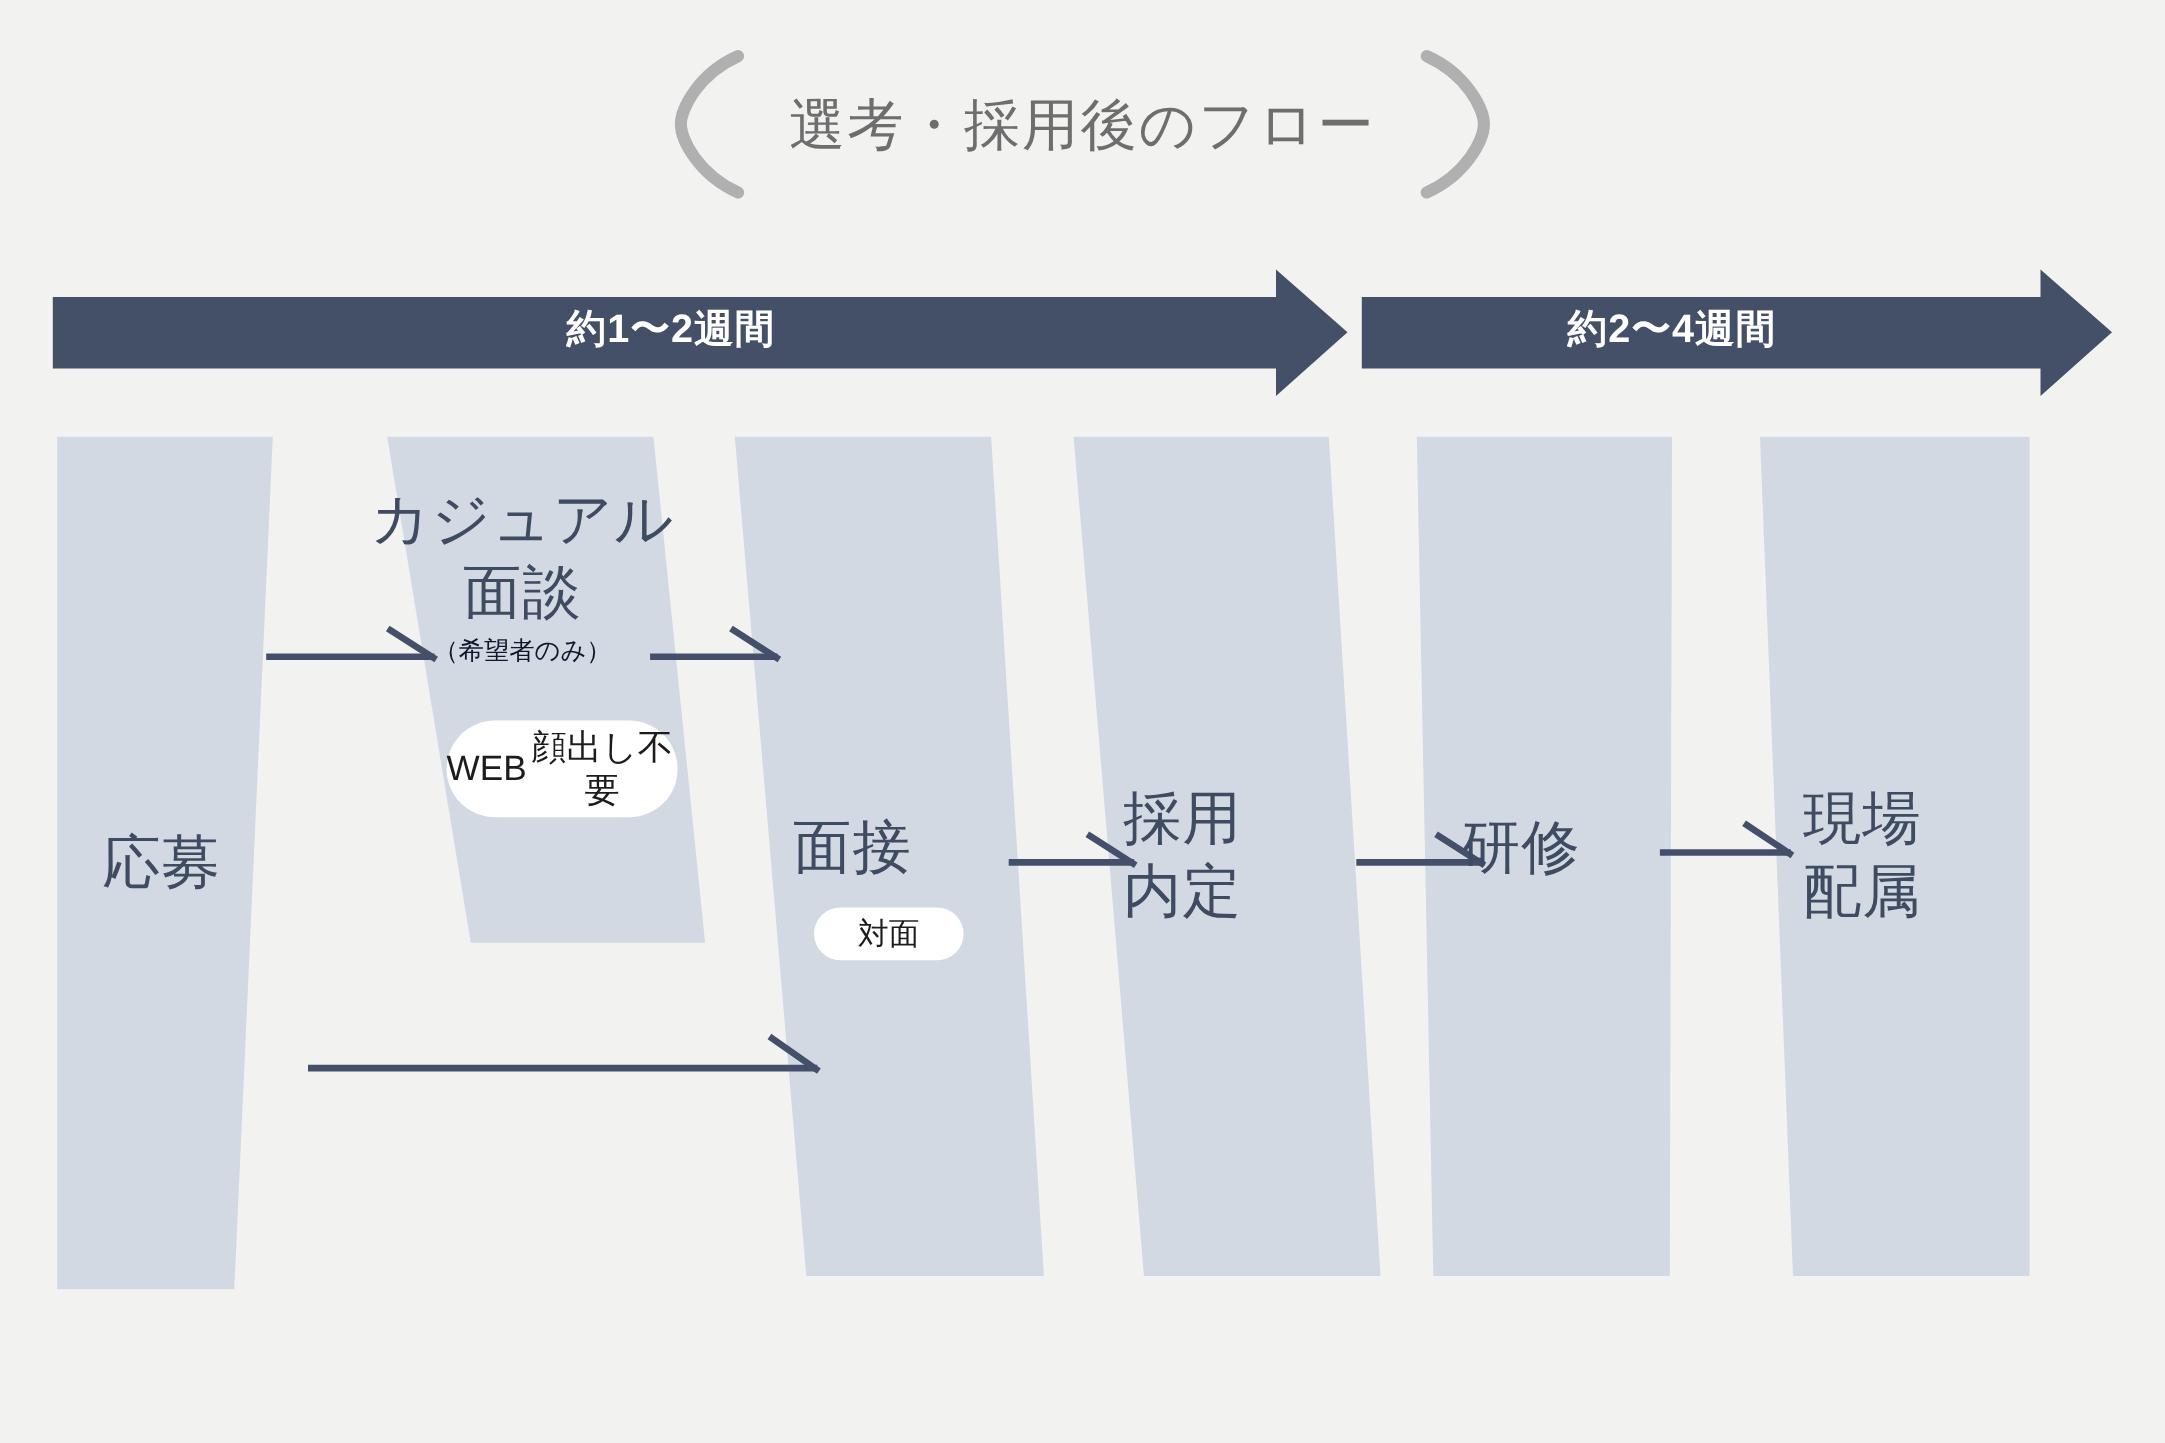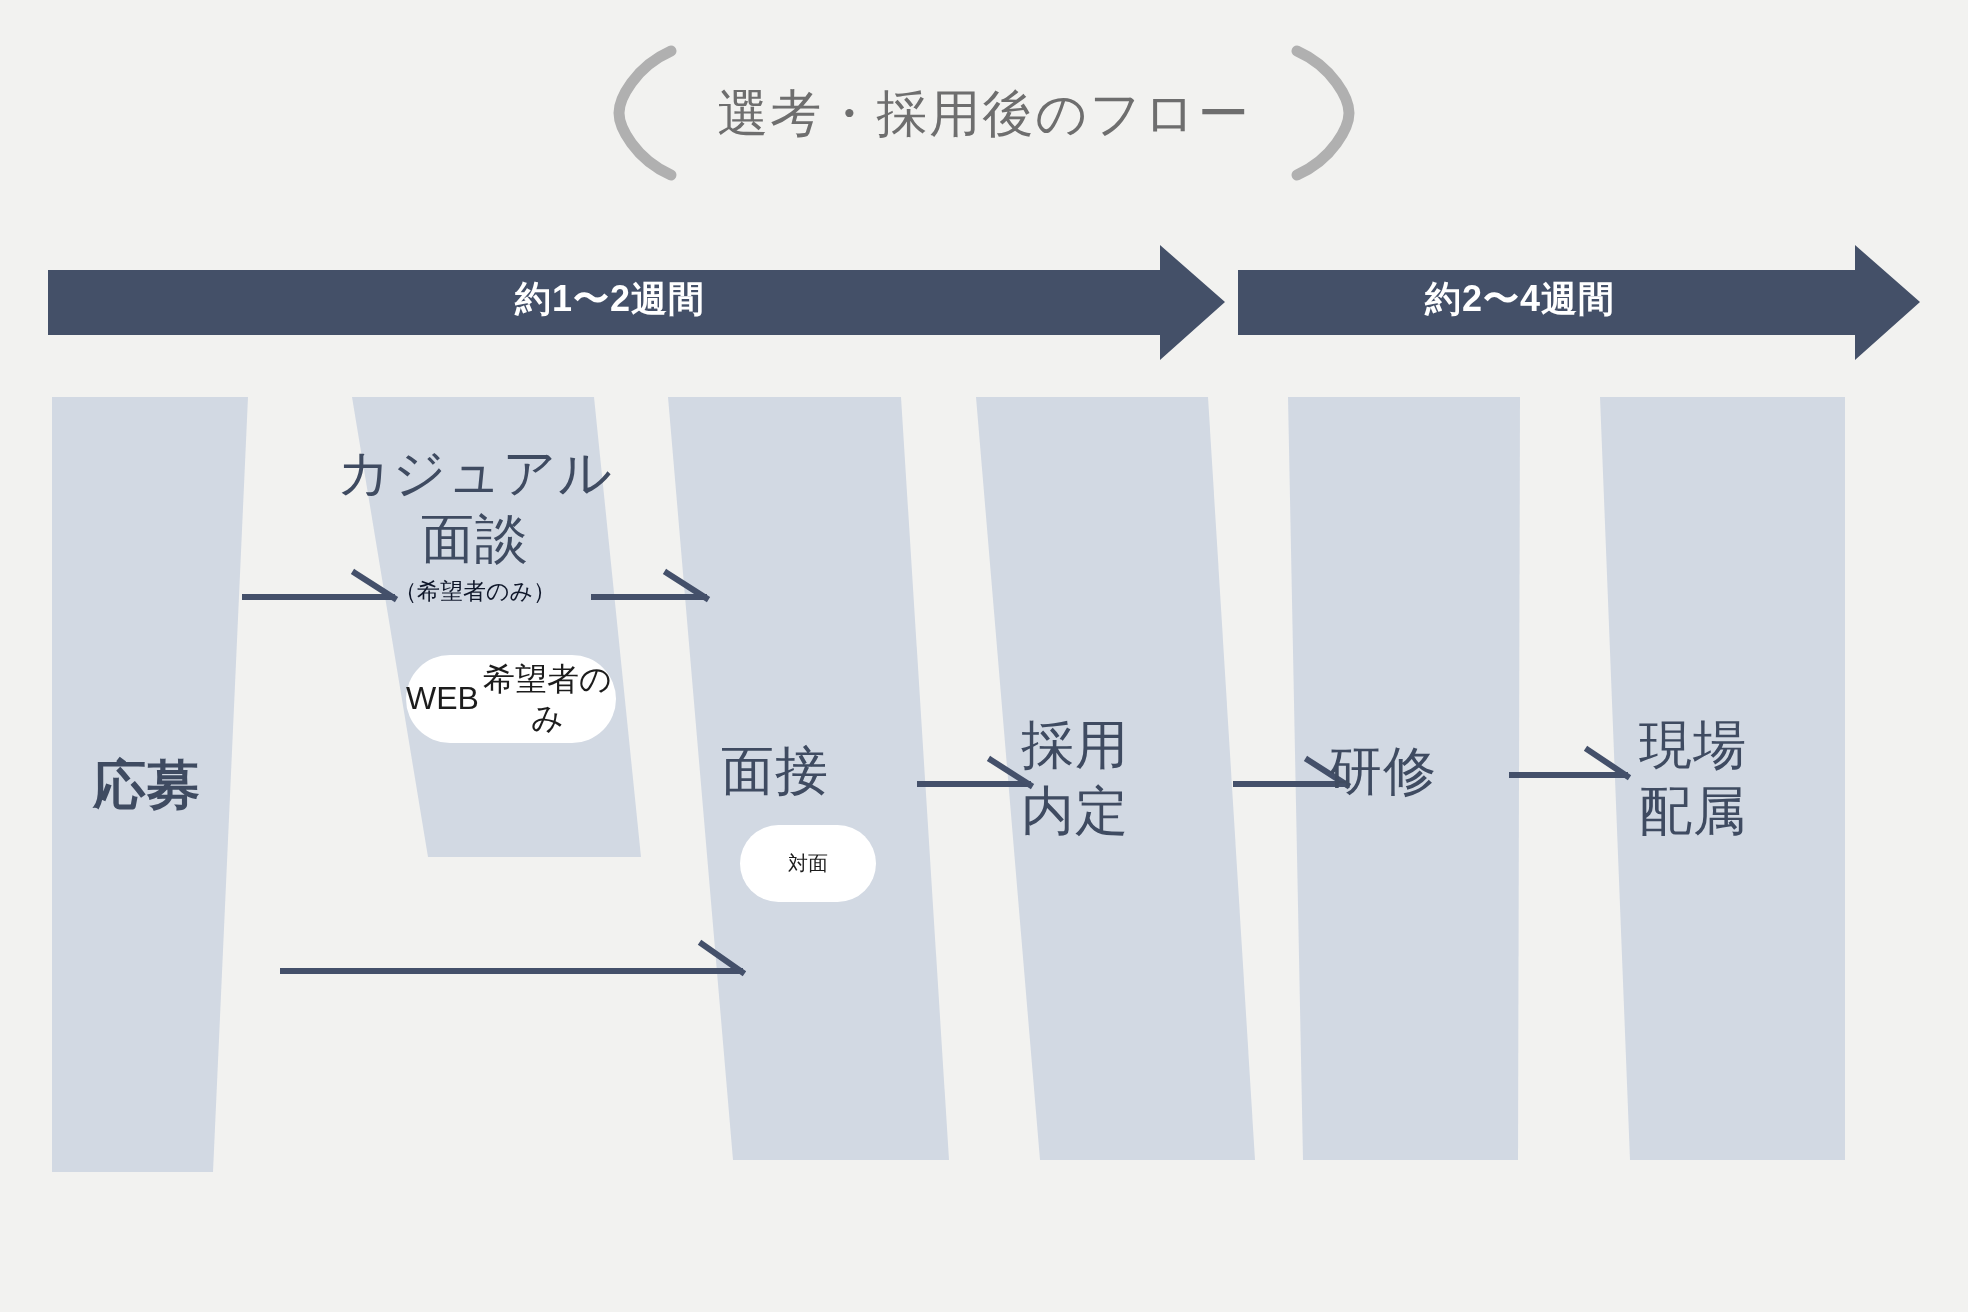--- a/index.html
+++ b/index.html
@@ -94,21 +94,21 @@
     flex-direction: row;
     align-items: center;
     justify-content: center;
     text-align: center;
     line-height: 1.22;
   }
   #badge-web {
     left: 406px; top: 655px; width: 210px; height: 88px; font-size: 32px;
   }
   #badge-taimen {
-    left: 740px; top: 825px; width: 136px; height: 77px; font-size: 20px;
+    left: 740px; top: 825px; width: 136px; height: 48px; font-size: 28px;
   }
 </style>
 </head>
 <body>
 
 <div id="stage">
 
   <div id="title-block">
     <svg class="title-paren" viewBox="0 0 74 140">
       <path d="M62 8 C 26 24, 10 56, 10 70 C 10 84, 26 116, 62 132" fill="none" stroke="#b0b0b0" stroke-width="11" stroke-linecap="round"></path>
@@ -172,38 +172,38 @@
         <line x1="1308" y1="760" x2="1347" y2="785"></line>
       </g>
 
       <g>
         <line x1="1512" y1="775" x2="1625" y2="775"></line>
         <line x1="1588" y1="750" x2="1627" y2="776"></line>
       </g>
     </g>
   </svg>
 
-  <div class="col-label" style="left:32px; top:752px; width:230px;font-weight:bold;">応募</div>
+  <div class="col-label" style="left:32px; top:752px; width:230px;">応募</div>
 
   <div class="col-label" style="left:330px; top:440px; width:290px;">カジュアル
 面談</div>
   <div class="col-sub" style="left:330px; top:578px; width:290px;">（希望者のみ）</div>
 
   <div class="col-label" style="left:660px; top:738px; width:230px;">面接</div>
 
   <div class="col-label" style="left:960px; top:712px; width:230px;">採用
 内定</div>
 
   <div class="col-label" style="left:1268px; top:738px; width:230px;">研修</div>
 
   <div class="col-label" style="left:1578px; top:712px; width:230px;">現場
 配属</div>
 
   <div id="badge-web" class="badge">
     <span>WEB</span>
-    <span>希望者のみ</span>
+    <span>顔出し不要</span>
   </div>
 
   <div id="badge-taimen" class="badge">
     <span>対面</span>
   </div>
 
 </div>
 
 </body></html>

